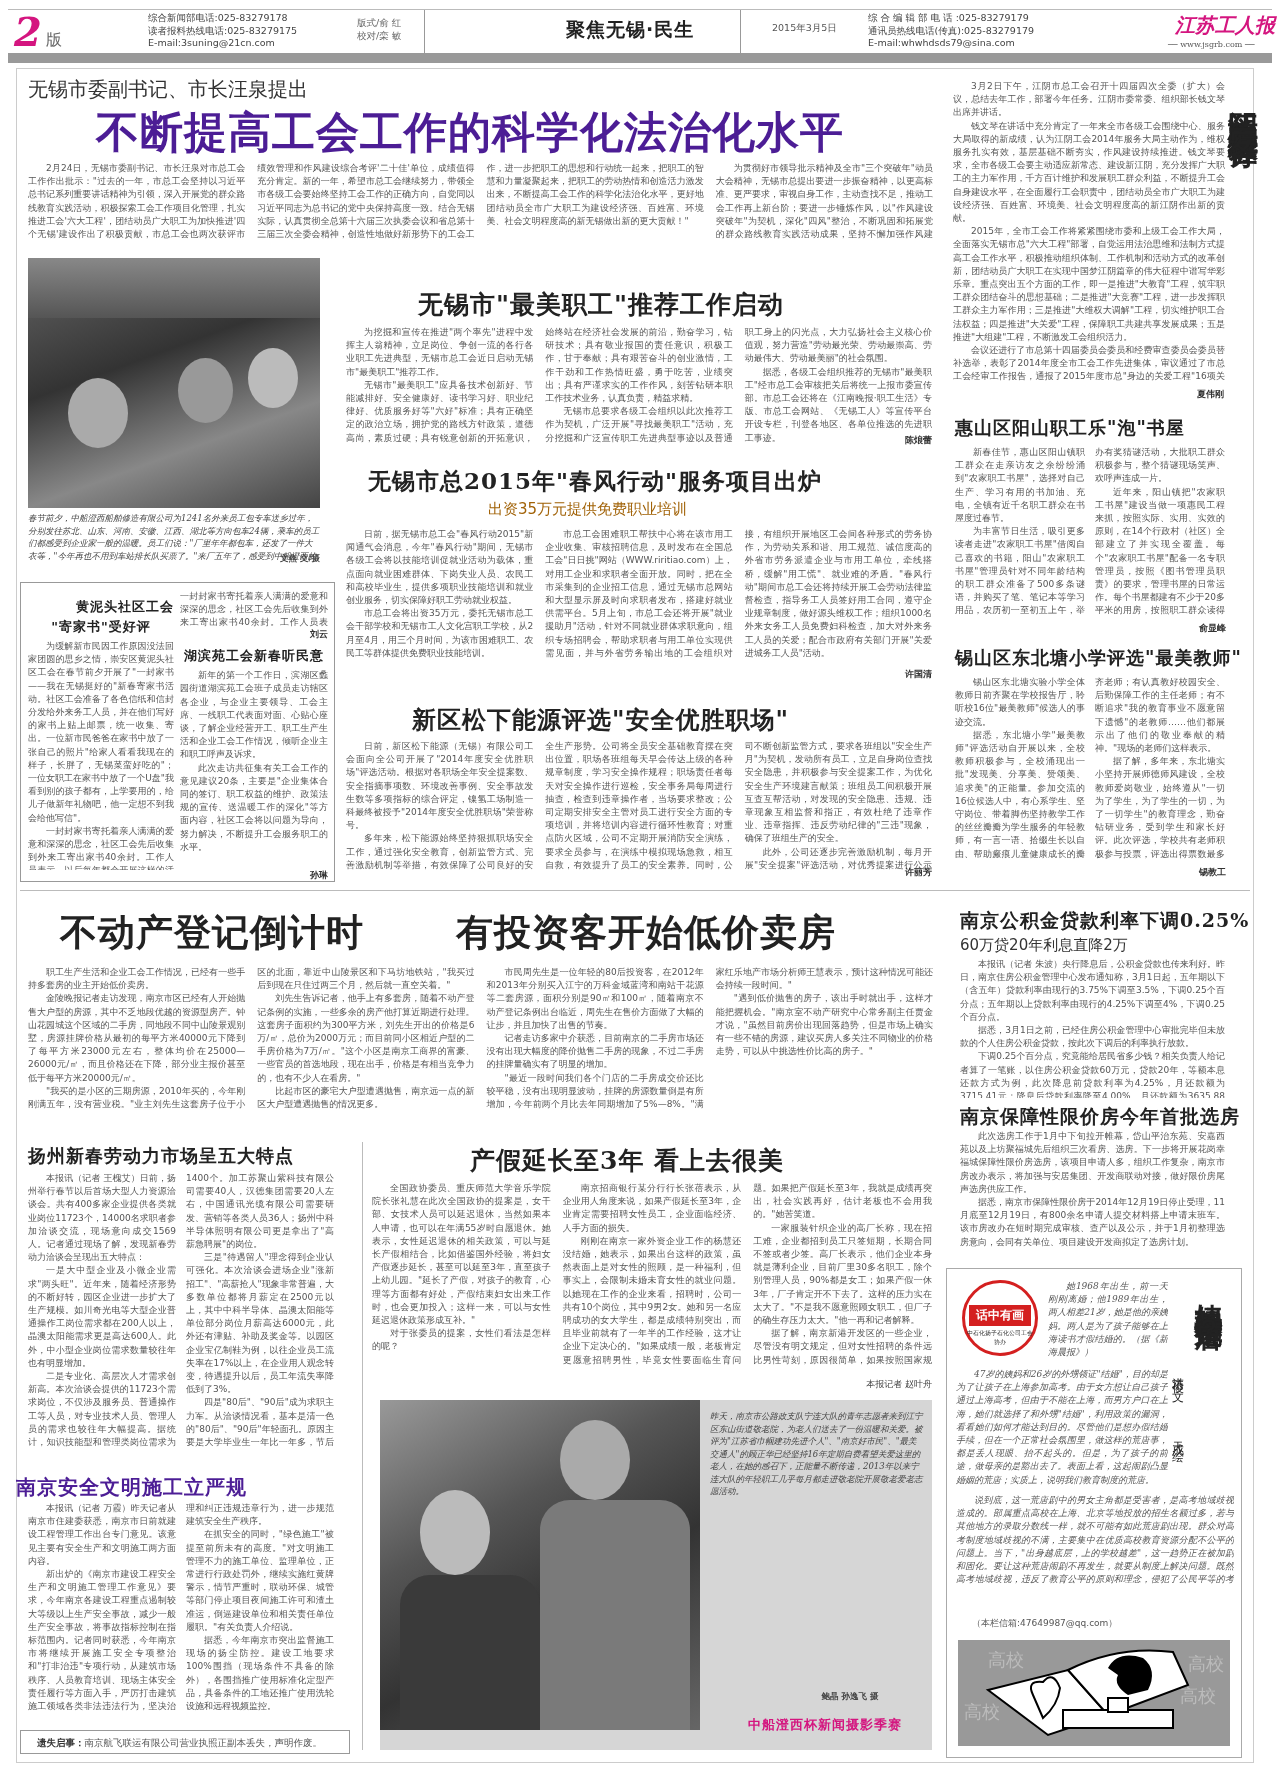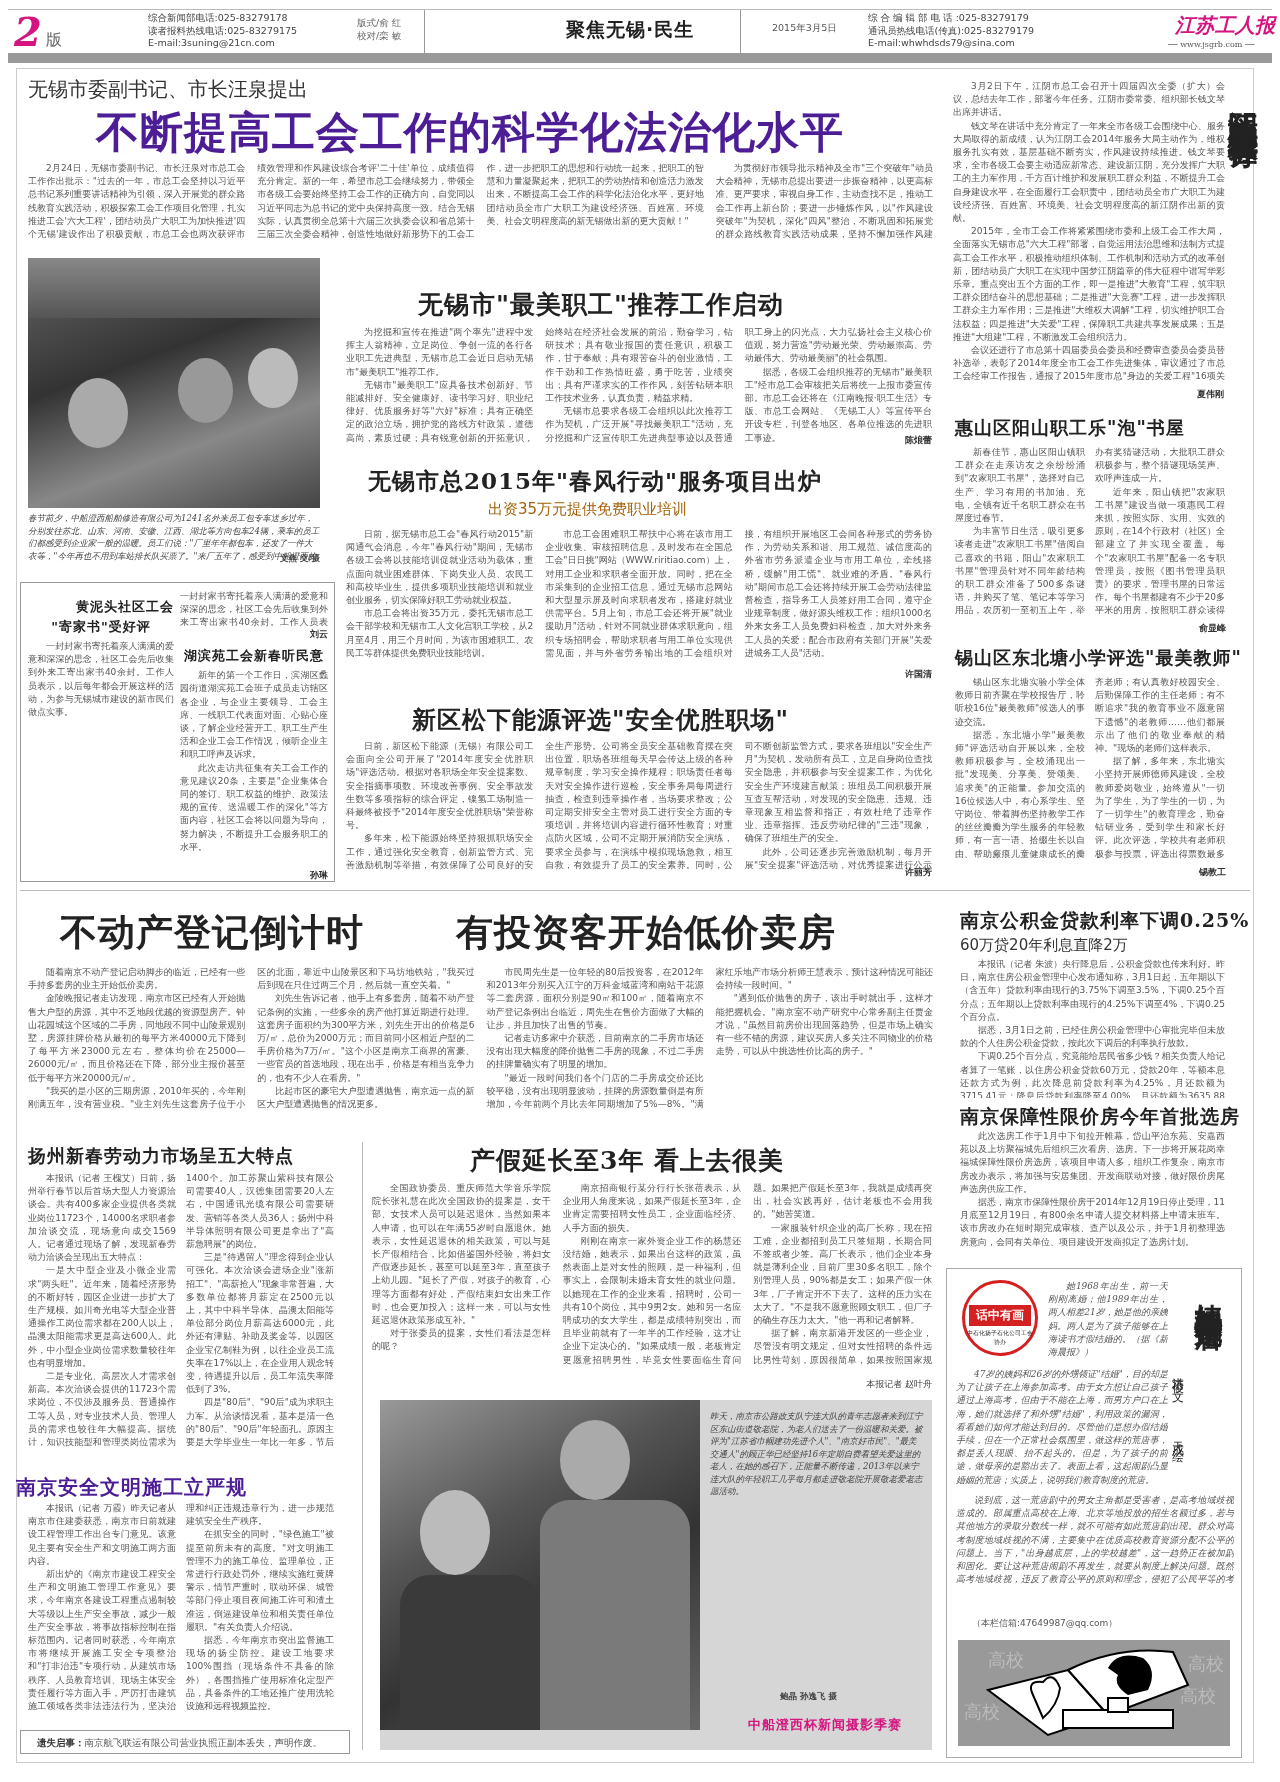--- a/index.html
+++ b/index.html
@@ -92,20 +92,21 @@
 <div class="abs caption" style="left:28px;top:512px;width:292px;height:52px;overflow:hidden">
   <span>春节前夕，中船澄西船舶修造有限公司为1241名外来员工包专车送乡过年，分别发往苏北、山东、河南、安徽、江西、湖北等方向包车24辆，乘车的员工们都感受到企业家一般的温暖。员工们说："厂里年年都包车，还发了一件大衣等，"今年再也不用到车站排长队买票了。"来厂五年了，感受到中船澄西的待遇越来越好了，给厂里点个赞"。</span>
 </div>
 <div class="abs byline caption" style="left:200px;top:552px;width:120px;font-style:normal;font-weight:bold">文燕 文/摄</div>
 
 <div class="box" style="left:20px;top:582px;width:315px;height:300px"></div>
 <div class="abs" style="left:28px;top:598px;width:146px">
   <div class="h1" style="font-size:13px;text-align:right;font-family:'DejaVu Sans',sans-serif">黄泥头社区工会</div>
   <div class="h1" style="font-size:13px;text-align:center;font-family:'DejaVu Sans',sans-serif;margin-top:2px">"寄家书"受好评</div>
   <div class="col-txt" style="margin-top:4px;height:230px">
+    <p>为缓解新市民因工作原因没法回家团圆的思乡之情，崇安区黄泥头社区工会在春节前夕开展了"一封家书——我在无锡挺好的"新春寄家书活动。社区工会准备了各色信纸和信封分发给外来务工人员，并在他们写好的家书上贴上邮票，统一收集、寄出。一位新市民爸爸在家书中放了一张自己的照片"给家人看看我现在的样子，长胖了，无锡菜蛮好吃的"；一位女职工在家书中放了一个U盘"我看到别的孩子都有，上学要用的，给儿子做新年礼物吧，他一定想不到我会给他写信"。</p>
     <p>一封封家书寄托着亲人满满的爱意和深深的思念，社区工会先后收集到外来工寄出家书40余封。工作人员表示，以后每年都会开展这样的活动，为参与无锡城市建设的新市民们做点实事。</p>
   </div>
 </div>
 <div class="abs" style="left:180px;top:590px;width:148px">
   <div class="col-txt" style="height:38px">
     <p style="text-indent:0">一封封家书寄托着亲人满满的爱意和深深的思念，社区工会先后收集到外来工寄出家书40余封。工作人员表示，以后每年都会开展这样的活动，为参与无锡城市建设的新市民们做点实事。</p>
   </div>
   <div class="col-txt byline">刘云</div>
   <div class="h1" style="font-size:13px;text-align:center;font-family:'DejaVu Sans',sans-serif;margin:6px 0 4px">湖滨苑工会新春听民意</div>
   <div class="col-txt" style="height:200px">
@@ -155,21 +156,21 @@
   <p>据悉，东北塘小学"最美教师"评选活动自开展以来，全校教师积极参与，全校涌现出一批"发现美、分享美、赞颂美、追求美"的正能量。参加交流的16位候选人中，有心系学生、坚守岗位、带着脚伤坚持教学工作的丝丝瓣瓣为学生服务的年轻教师，有一言一语、拾缀生长以自由、帮助瘢痕儿童健康成长的瓣齐老师；有认真教好校园安全、后勤保障工作的主任老师；有不断追求"我的教育事业不愿意留下遗憾"的老教师……他们都展示出了他们的敬业奉献的精神。"现场的老师们这样表示。</p>
   <p>据了解，多年来，东北塘实小坚持开展师德师风建设，全校教师爱岗敬业，始终遵从"一切为了学生，为了学生的一切，为了一切学生"的教育理念，勤奋钻研业务，受到学生和家长好评。此次评选，学校共有老师积极参与投票，评选出得票数最多的60%的老师。此次活动，在全体老师投票，得票数排名前十名的累数超过总票数的60%的老师，将被授予"东小最美教师"称号。活动组织者表示，"最美教师"的评选，将进一步弘扬东小教师的奉献精神，汇聚校园正能量，让爱常驻心间，让正能量成为一种主流。</p>
 </div>
 <div class="abs col-txt byline" style="left:1170px;top:866px;width:56px">锡教工</div>
 
 <div class="abs" style="left:20px;top:890px;width:1230px;border-top:1px solid #bbb"></div>
 
 <div class="abs h1" style="left:60px;top:908px;font-size:37px">不动产登记倒计时</div>
 <div class="abs h1" style="left:456px;top:908px;font-size:37px">有投资客开始低价卖房</div>
 <div class="abs col-txt" style="left:28px;top:966px;width:905px;height:170px;column-count:4;column-gap:12px">
-  <p>随着南京不动产登记启动脚步的临近，已经有一些手持多套房的业主开始低价卖房。</p>
+  <p>职工生产生活和企业工会工作情况，已经有一些手持多套房的业主开始低价卖房。</p>
   <p>金陵晚报记者走访发现，南京市区已经有人开始抛售大户型的房源，其中不乏地段优越的资源型房产。钟山花园城这个区域的二手房，同地段不同中山陵景观别墅，房源挂牌价格从最初的每平方米40000元下降到了每平方米23000元左右，整体均价在25000—26000元/㎡，而且价格还在下降，部分业主报价甚至低于每平方米20000元/㎡。</p>
   <p>"我买的是小区的三期房源，2010年买的，今年刚刚满五年，没有营业税。"业主刘先生这套房子位于小区的北面，靠近中山陵景区和下马坊地铁站，"我买过后到现在只住过两三个月，然后就一直空关着。"</p>
   <p>刘先生告诉记者，他手上有多套房，随着不动产登记条例的实施，一些多余的房产他打算近期进行处理。这套房子面积约为300平方米，刘先生开出的价格是6万/㎡，总价为2000万元；而目前同小区相近户型的二手房价格为7万/㎡。"这个小区是南京工商界的富豪、一些官员的首选地段，现在出手，价格是有相当竞争力的，也有不少人在看房。"</p>
   <p>比起市区的豪宅大户型遭遇抛售，南京远一点的新区大户型遭遇抛售的情况更多。</p>
   <p>市民周先生是一位年轻的80后投资客，在2012年和2013年分别买入江宁的万科金域蓝湾和南站干花源等二套房源，面积分别是90㎡和100㎡，随着南京不动产登记条例出台临近，周先生在售价方面做了大幅的让步，并且加快了出售的节奏。</p>
   <p>记者走访多家中介获悉，目前南京的二手房市场还没有出现大幅度的降价抛售二手房的现象，不过二手房的挂牌量确实有了明显的增加。</p>
   <p>"最近一段时间我们各个门店的二手房成交价还比较平稳，没有出现明显波动，挂牌的房源数量倒是有所增加，今年前两个月比去年同期增加了5%—8%。"满家红乐地产市场分析师王慧表示，预计这种情况可能还会持续一段时间。"</p>
   <p>"遇到低价抛售的房子，该出手时就出手，这样才能把握机会。"南京室不动产研究中心常务副主任贾金才说，"虽然目前房价出现回落趋势，但是市场上确实有一些不错的房源，建议买房人多关注不同物业的价格走势，可以从中挑选性价比高的房子。"</p>
 </div>
 
@@ -224,21 +225,21 @@
 <div class="greybg" style="left:380px;top:1400px;width:552px;height:350px"></div>
 <div class="photo" style="left:380px;top:1400px;width:320px;height:330px;background:linear-gradient(150deg,#999 0%,#555 35%,#333 60%,#666 100%)">
   <div style="position:absolute;left:40px;top:90px;width:70px;height:85px;border-radius:50%;background:#bbb"></div>
   <div style="position:absolute;left:20px;top:175px;width:140px;height:155px;background:#3a3a3a;border-radius:30px 30px 0 0"></div>
   <div style="position:absolute;left:180px;top:20px;width:70px;height:80px;border-radius:50%;background:#aaa"></div>
   <div style="position:absolute;left:160px;top:100px;width:150px;height:230px;background:#7a7a7a;border-radius:30px 30px 0 0"></div>
 </div>
 <div class="abs caption" style="left:710px;top:1410px;width:214px;height:230px;overflow:hidden">
   <span>昨天，南京市公路政支队宁连大队的青年志愿者来到江宁区东山街道敬老院，为老人们送去了一份温暖和关爱。被评为"江苏省巾帼建功先进个人"、"南京好市民"、"最美交通人"的顾正华已经坚持16年定期自费看望关爱这里的老人，在她的感召下，正能量不断传递，2013年以来宁连大队的年轻职工几乎每月都走进敬老院开展敬老爱老志愿活动。</span>
 </div>
-<div class="abs caption" style="left:780px;top:1690px;width:140px;text-align:left;font-style:normal;font-weight:bold">鲍晶 孙逸飞 摄</div>
+<div class="abs caption" style="left:780px;top:1690px;width:140px;text-align:center;font-style:normal;font-weight:bold">鲍晶 孙逸飞 摄</div>
 <div class="abs" style="left:748px;top:1716px;font-family:'DejaVu Sans',sans-serif;font-weight:bold;font-size:13px;color:#d4157f;letter-spacing:1px">中船澄西杯新闻摄影季赛</div>
 
 <div class="box" style="left:946px;top:1268px;width:296px;height:490px;border-color:#aaa"></div>
 <div class="badge-red" style="left:962px;top:1280px;width:76px;height:76px">
   <div style="position:absolute;left:4px;top:22px;width:62px;background:#d42020;color:#fff;font-family:'DejaVu Sans',sans-serif;font-weight:bold;font-size:12px;text-align:center;padding:2px 0">话中有画</div>
   <div style="position:absolute;left:2px;top:46px;width:66px;font-size:6px;text-align:center;color:#333;font-family:'DejaVu Sans',sans-serif">中石化扬子石化公司工会协办</div>
 </div>
 <div class="abs col-txt" style="left:1048px;top:1280px;width:120px;height:82px;font-style:italic;font-family:'DejaVu Serif',serif">
   <p>她1968年出生，前一天刚刚离婚；他1989年出生，两人相差21岁，她是他的亲姨妈。两人是为了孩子能够在上海读书才假结婚的。（据《新海晨报》）</p>
 </div>

